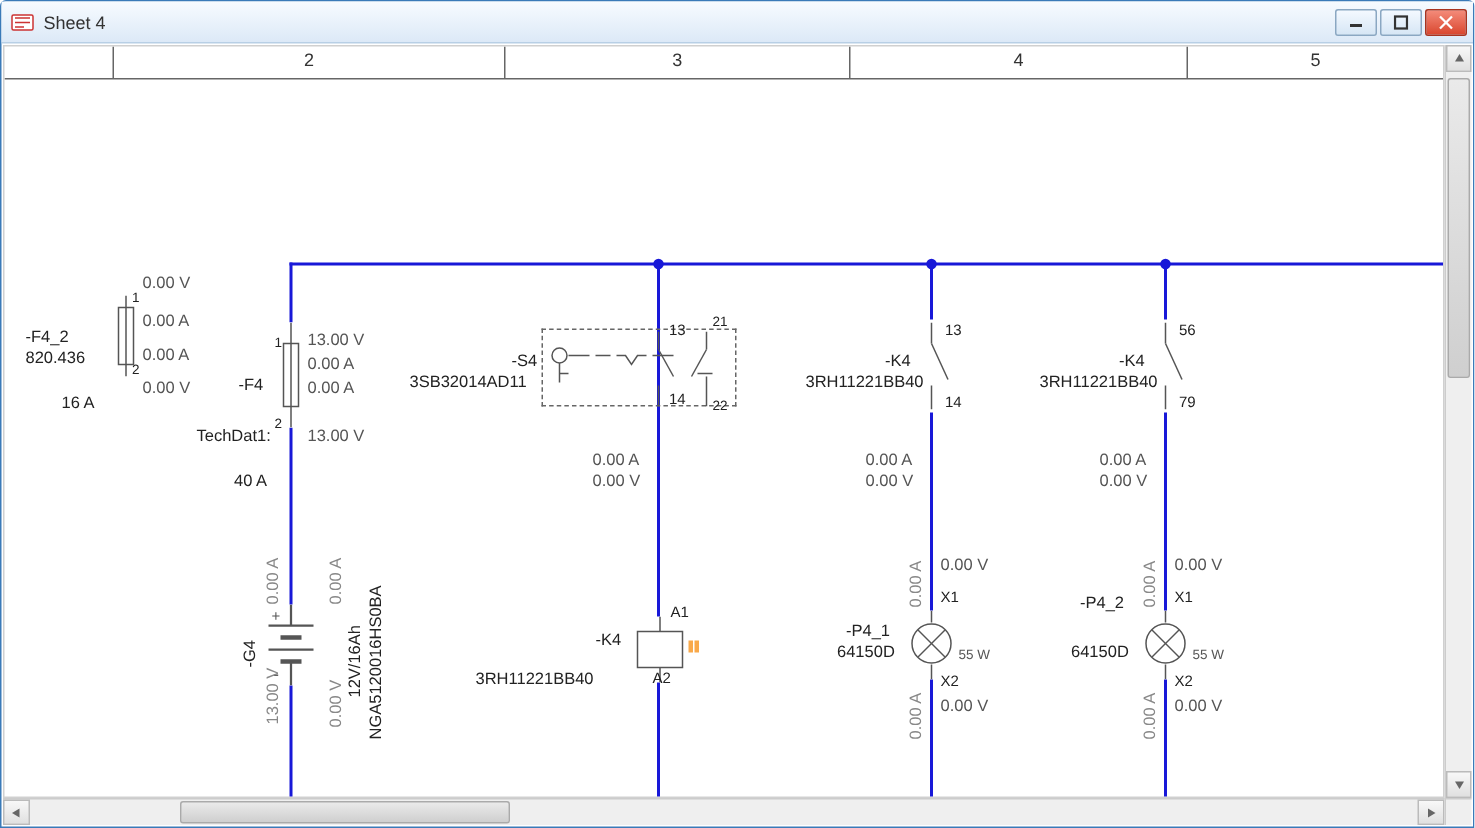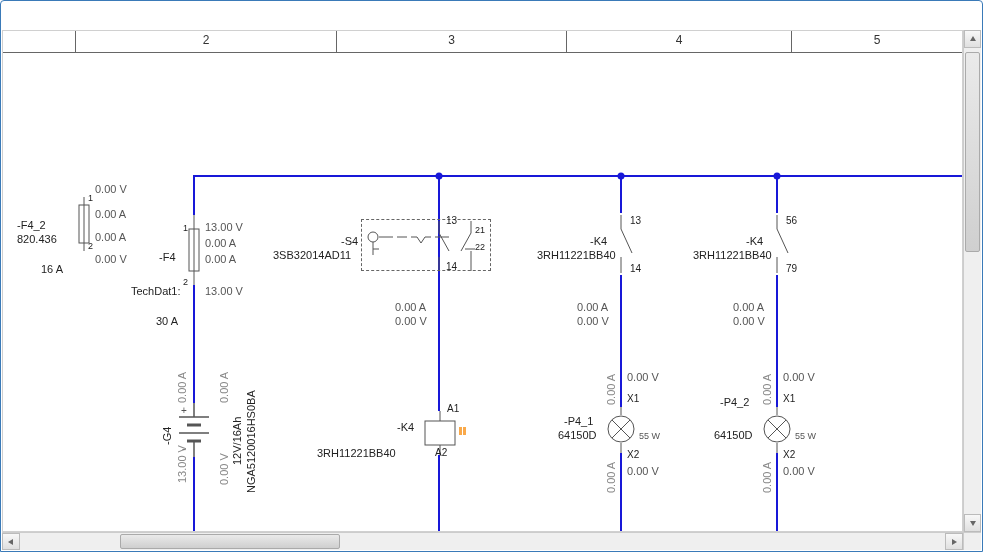--- a/index.html
+++ b/index.html
@@ -34,20 +34,45 @@
   .hscroll { position: absolute; left: 0; right: 18px; bottom: 0; height: 18px; background: #efefef; border-top: 1px solid #ccc; display:flex; }
   .hscroll .btn { width: 18px; background: linear-gradient(#f8f8f8,#e0e0e0); border: 1px solid #bbb; display:flex;align-items:center;justify-content:center; }
   .hscroll .track { flex: 1; position: relative; }
   .hscroll .thumb { position: absolute; top: 1px; bottom: 1px; background: linear-gradient(#eaeaea,#cfcfcf); border: 1px solid #aaa; border-radius: 2px; }
   .corner { position:absolute; right:0; bottom:0; width:18px; height:18px; background:#efefef; border-left:1px solid #ccc; border-top:1px solid #ccc; }
 </style>
 </head>
 <body>
 
 <div class="window">
+  <div class="titlebar">
+    <svg class="icon" viewBox="0 0 16 16">
+        <rect x="1" y="3" width="14" height="10" rx="1" fill="#fff" stroke="#c33" stroke-width="1"></rect>
+        <path d="M3 5 h10 M3 8 h10 M3 11 h6" stroke="#c33" stroke-width="1"></path>
+      </svg>
+    <div class="title">Sheet 4</div>
+    <div class="winbtns">
+      <div class="winbtn">
+          <svg width="10" height="10">
+            <line x1="1" y1="7" x2="9" y2="7" stroke="#333" stroke-width="2"></line>
+          </svg>
+        </div>
+      <div class="winbtn">
+          <svg width="10" height="10">
+            <rect x="1" y="1" width="8" height="8" fill="none" stroke="#333" stroke-width="1.5"></rect>
+          </svg>
+        </div>
+      <div class="winbtn close">
+          <svg width="10" height="10">
+            <line x1="1" y1="1" x2="9" y2="9" stroke="#fff" stroke-width="1.5"></line>
+            <line x1="9" y1="1" x2="1" y2="9" stroke="#fff" stroke-width="1.5"></line>
+          </svg>
+        </div>
+    </div>
+  </div>
 
   <div class="client">
     <div class="canvas-wrap">
       <div class="canvas">
 
         <div class="ruler-row">
           <div class="ruler-cell" style="width:73px"></div>
           <div class="ruler-cell" style="width:261px">2</div>
           <div class="ruler-cell" style="width:230px">3</div>
           <div class="ruler-cell" style="width:225px">4</div>
@@ -92,21 +117,21 @@
               </svg>
           </div>
           <span class="lbl dark" style="left:180px; top:170px; font-size:9px">1</span>
           <span class="lbl dark" style="left:180px; top:224px; font-size:9px">2</span>
           <span class="lbl dark" style="left:156px; top:198px">-F4</span>
           <span class="lbl" style="left:202px; top:168px">13.00 V</span>
           <span class="lbl" style="left:202px; top:184px">0.00 A</span>
           <span class="lbl" style="left:202px; top:200px">0.00 A</span>
           <span class="lbl" style="left:202px; top:232px">13.00 V</span>
           <span class="lbl dark" style="left:128px; top:232px">TechDat1:</span>
-          <span class="lbl dark" style="left:153px; top:262px">30 A</span>
+          <span class="lbl dark" style="left:153px; top:262px">40 A</span>
 
           <div class="sym" style="left:172px; top:350px; background:#fff">
             <svg width="38" height="54">
               <line x1="19" y1="0" x2="19" y2="14" stroke="#555" stroke-width="1.5"></line>
               <line x1="4" y1="14" x2="34" y2="14" stroke="#555" stroke-width="1.5"></line>
               <line x1="12" y1="22" x2="26" y2="22" stroke="#555" stroke-width="3"></line>
               <line x1="4" y1="30" x2="34" y2="30" stroke="#555" stroke-width="1.5"></line>
               <line x1="12" y1="38" x2="26" y2="38" stroke="#555" stroke-width="3"></line>
               <line x1="19" y1="38" x2="19" y2="54" stroke="#555" stroke-width="1.5"></line>
               <text x="6" y="11" font-size="10" fill="#555">+</text>
@@ -138,22 +163,22 @@
               <line x1="104" y1="28" x2="114" y2="28" stroke="#555"></line>
               <line x1="110" y1="30" x2="110" y2="50" stroke="#555"></line>
 
               <path d="M18 16 h14 m4 0 h10 m4 0 h6 l4 6 l4 -6 h6 m4 0 h14" stroke="#555" fill="none"></path>
             </svg>
           </div>
           <span class="lbl dark" style="left:338px; top:182px">-S4</span>
           <span class="lbl dark" style="left:270px; top:196px">3SB32014AD11</span>
           <span class="lbl dark" style="left:443px; top:162px; font-size:10px">13</span>
           <span class="lbl dark" style="left:443px; top:208px; font-size:10px">14</span>
-          <span class="lbl dark" style="left:472px; top:172px; font-size:9px">21</span>
-          <span class="lbl dark" style="left:472px; top:189px; font-size:9px">22</span>
+          <span class="lbl dark" style="left:472px; top:156px; font-size:9px">21</span>
+          <span class="lbl dark" style="left:472px; top:212px; font-size:9px">22</span>
           <span class="lbl" style="left:392px; top:248px">0.00 A</span>
           <span class="lbl" style="left:392px; top:262px">0.00 V</span>
 
           <div class="sym" style="left:605px; top:160px; background:#fff; padding:2px 0">
             <svg width="26" height="58">
               <line x1="13" y1="0" x2="13" y2="14" stroke="#555"></line>
               <line x1="13" y1="14" x2="24" y2="38" stroke="#555"></line>
               <line x1="13" y1="42" x2="13" y2="58" stroke="#555"></line>
             </svg>
           </div>

